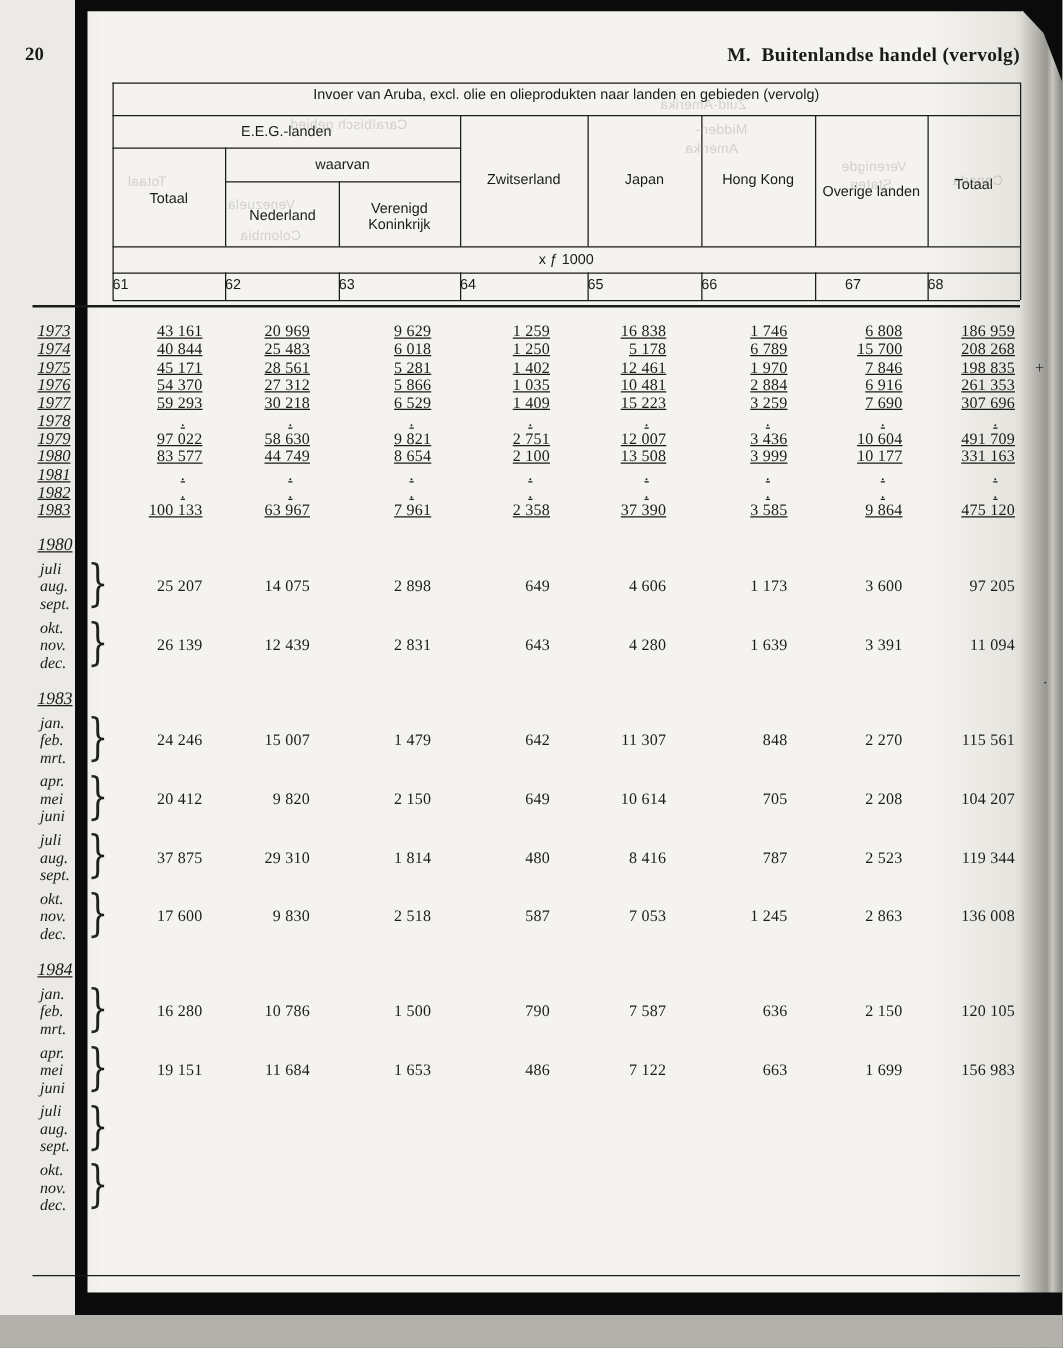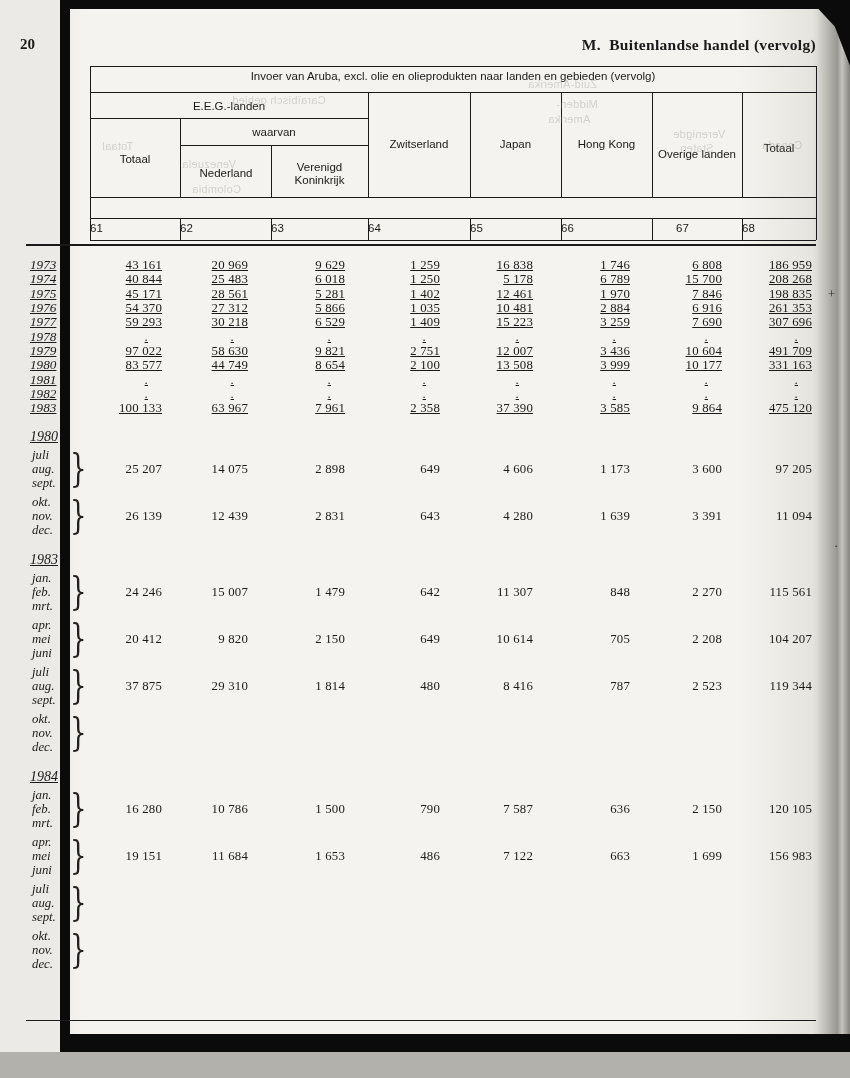--- a/index.html
+++ b/index.html
@@ -62,20 +62,21 @@
 
   <div class="colhead" style="left:92px;top:153px;width:86px;">Totaal</div>
   <div class="colhead" style="left:182px;top:167px;width:88px;">Nederland</div>
   <div class="colhead" style="left:272px;top:161px;width:95px;">Verenigd Koninkrijk</div>
   <div class="colhead" style="left:369px;top:138px;width:100px;">Zwitserland</div>
   <div class="colhead" style="left:471px;top:138px;width:89px;">Japan</div>
   <div class="colhead" style="left:562px;top:138px;width:89px;">Hong Kong</div>
   <div class="colhead" style="left:653px;top:148px;width:88px;">Overige landen</div>
   <div class="colhead" style="left:743px;top:142px;width:72px;">Totaal</div>
 
+  <div class="unit">x ƒ 1000</div>
 
   <div class="colnum" style="left:90px;width:90px;">61</div>
   <div class="colnum" style="left:180px;width:91px;">62</div>
   <div class="colnum" style="left:271px;width:97px;">63</div>
   <div class="colnum" style="left:368px;width:102px;">64</div>
   <div class="colnum" style="left:470px;width:91px;">65</div>
   <div class="colnum" style="left:561px;width:91px;">66</div>
   <div class="colnum" style="left:676px;width:90px;">67</div>
   <div class="colnum" style="left:742px;width:74px;">68</div>
 
@@ -320,20 +321,30 @@
           <span class="cell">119 344</span>
         </div>
       </div>
       <div class="period">
         <div class="months">
           <div class="month">okt.</div>
           <div class="month">nov.</div>
           <div class="month">dec.</div>
         </div>
         <span class="brace">}</span>
+        <div class="pvalues">
+          <span class="cell">17 600</span>
+          <span class="cell">9 830</span>
+          <span class="cell">2 518</span>
+          <span class="cell">587</span>
+          <span class="cell">7 053</span>
+          <span class="cell">1 245</span>
+          <span class="cell">2 863</span>
+          <span class="cell">136 008</span>
+        </div>
       </div>
       <div class="gyear">1984</div>
       <div class="period">
         <div class="months">
           <div class="month">jan.</div>
           <div class="month">feb.</div>
           <div class="month">mrt.</div>
         </div>
         <span class="brace">}</span>
         <div class="pvalues">

